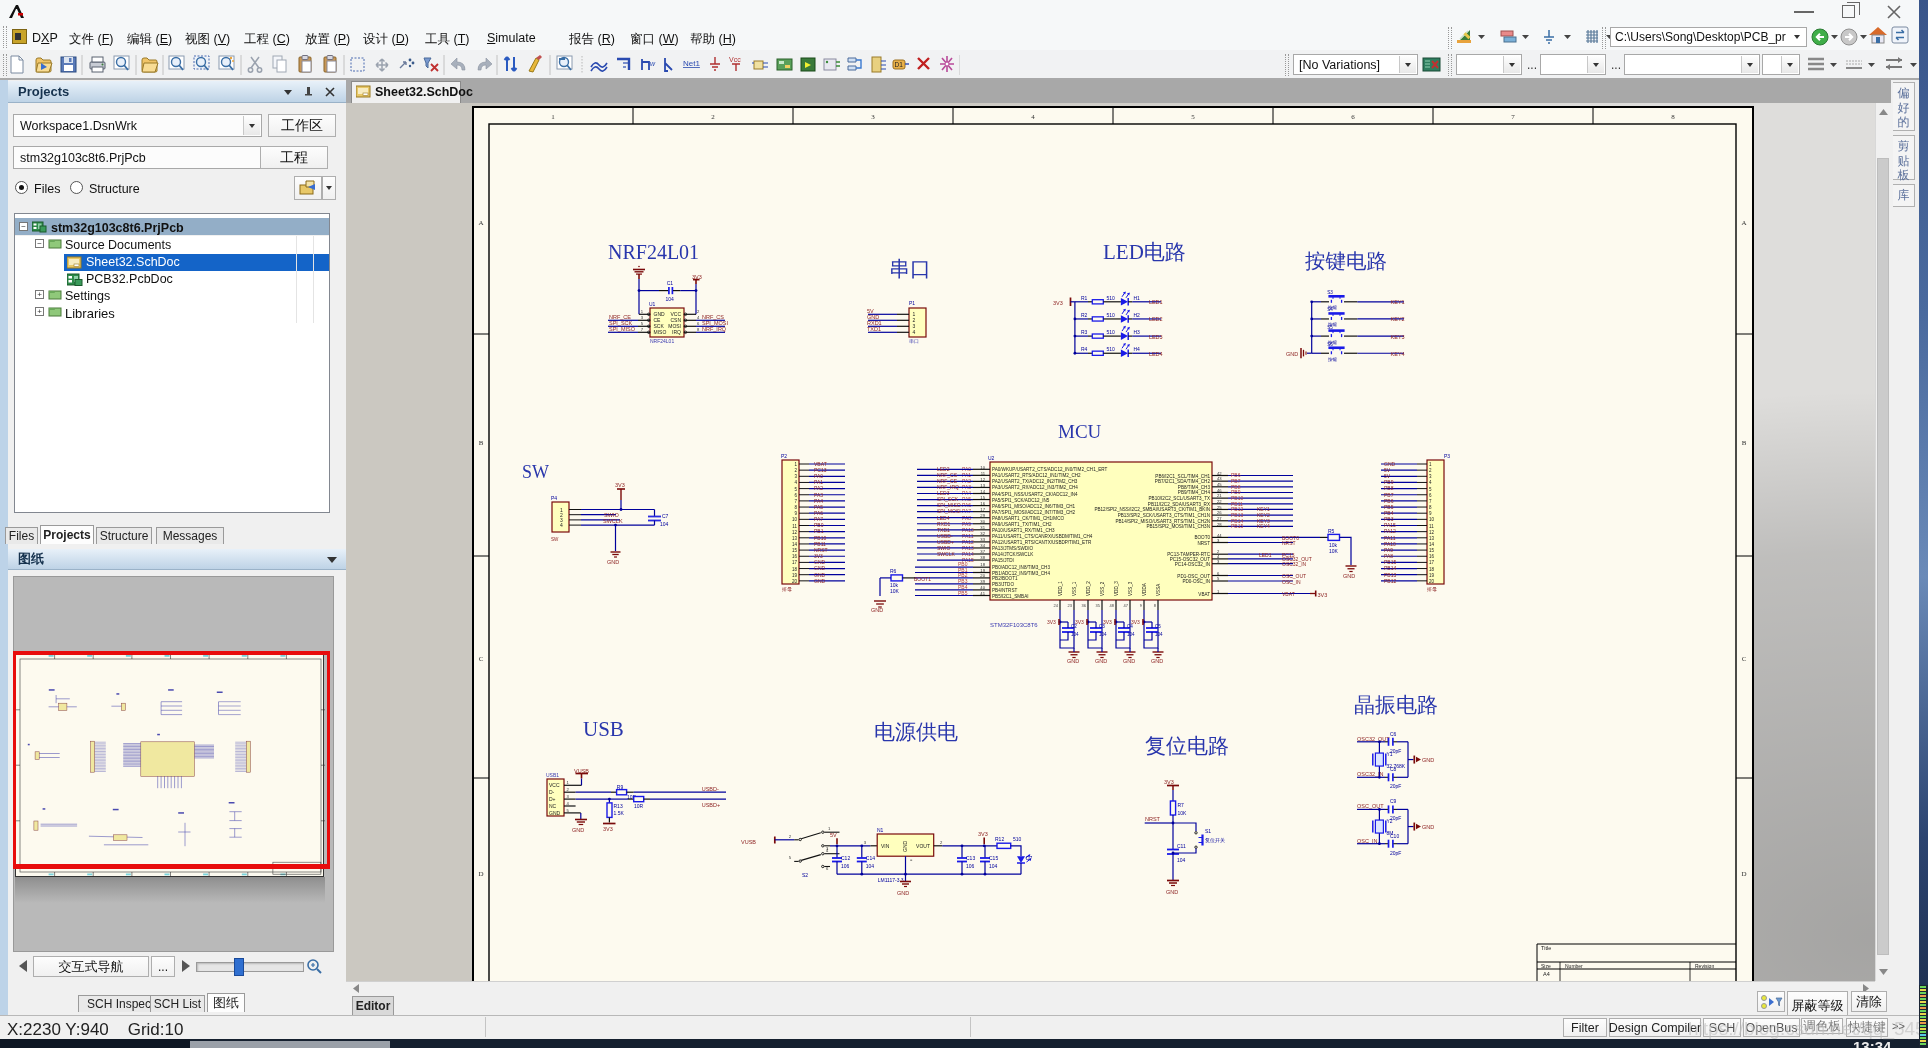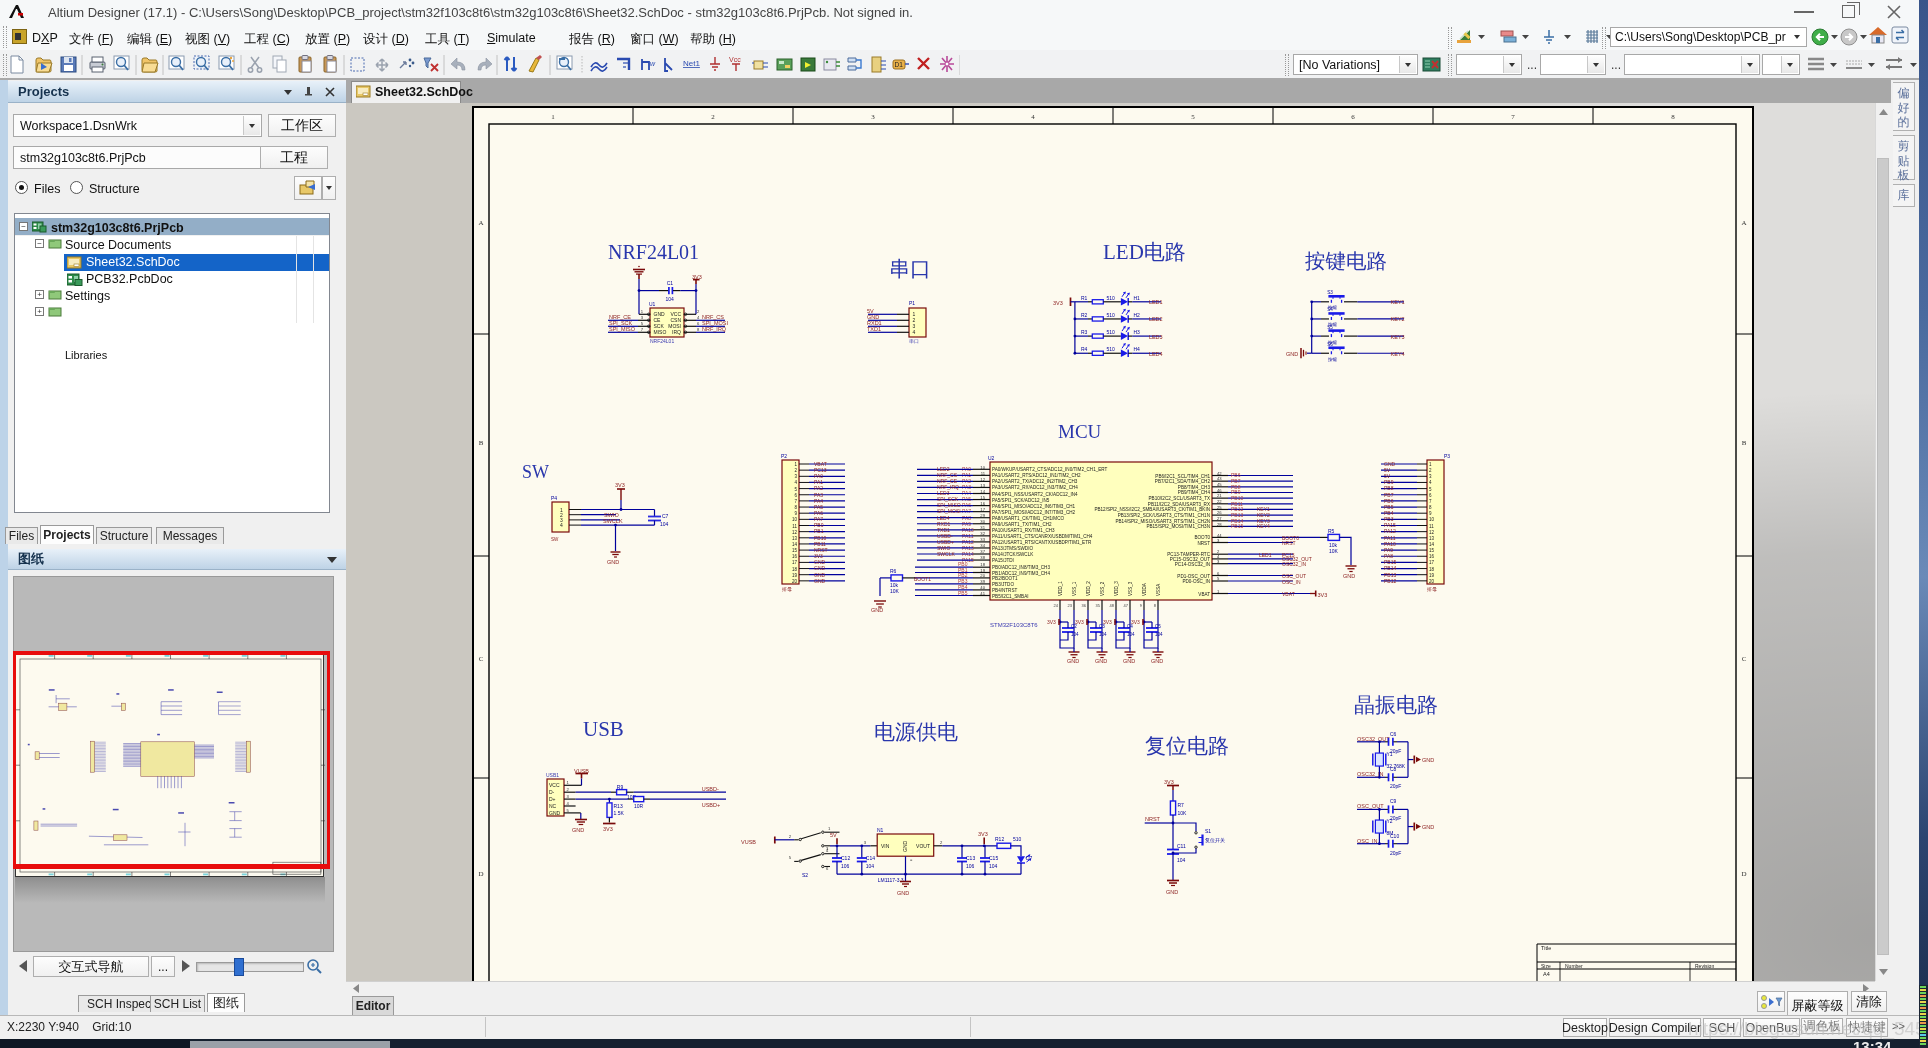--- a/index.html
+++ b/index.html
@@ -17,21 +17,20 @@
 <body>
 <div id="app">
 
 <div class="abs" style="left:0;top:0;width:1928px;height:24px;background:#f6f8f9;"></div>
 <div class="abs" style="left:8px;top:4px;width:17px;height:16px;">
 <svg width="17" height="16">
         <polygon points="1,14 8,1 10,1 16,14 13,14 9,5 8,5 4,14" fill="#111"></polygon>
         <rect x="10" y="9" width="5" height="2.5" fill="#c00"></rect>
       </svg>
 </div>
-<div class="abs" style="left:48px;top:5px;font-size:13px;color:#444;">Altium Designer (17.1) - C:\Users\Song\Desktop\PCB_project\stm32f103c8t6\stm32g103c8t6\Sheet32.SchDoc - stm32g103c8t6.PrjPcb. Not signed in.</div>
 <div class="abs" style="left:1794px;top:11px;width:20px;height:2px;background:#666;"></div>
 <div class="abs" style="left:1842px;top:5px;width:13px;height:13px;border:1.5px solid #666;"></div>
 <div class="abs" style="left:1847px;top:2px;width:13px;height:13px;border:1.5px solid #666;border-bottom:none;border-left:none;"></div>
 <svg class="abs" style="left:1886px;top:4px;" width="16" height="16">
       <path d="M2,2 L14,14 M14,2 L2,14" stroke="#666" stroke-width="1.6"></path>
     </svg>
 
 <div class="abs" style="left:0;top:24px;width:1928px;height:26px;background:#f6f8f9;"></div>
 <div class="abs grip" style="left:3px;top:26px;"></div>
 <div class="abs" style="left:12px;top:29px;width:15px;height:15px;background:#c8a42a;border:1px solid #7d6414;">
@@ -398,21 +397,21 @@
   <svg class="abs" style="left:33px;top:74px;" width="15" height="13">
         <rect x="1" y="3" width="12" height="8" fill="#8fc87a" stroke="#4a7a3a"></rect>
         <polygon points="1,3 6,3 7,5 1,5" fill="#6aa85a"></polygon>
       </svg>
   <div class="abs" style="left:50px;top:75px;font-size:12.5px;color:#111;">Settings</div>
   <div class="abs" style="left:20px;top:93px;width:9px;height:9px;border:1px solid #777;background:#fff;font-size:8px;line-height:8px;text-align:center;color:#333;">+</div>
   <svg class="abs" style="left:33px;top:91px;" width="15" height="13">
         <rect x="1" y="3" width="12" height="8" fill="#8fc87a" stroke="#4a7a3a"></rect>
         <polygon points="1,3 6,3 7,5 1,5" fill="#6aa85a"></polygon>
       </svg>
-  <div class="abs" style="left:50px;top:92px;font-size:11px;color:#111;margin-top:43px;">Libraries</div>
+  <div class="abs" style="left:50px;top:92px;font-size:13px;color:#111;">Libraries</div>
   <div class="abs" style="left:281px;top:21px;width:1px;height:88px;background:#e4e4e4;"></div>
   <div class="abs" style="left:298px;top:21px;width:1px;height:88px;background:#e4e4e4;"></div>
   <div class="abs" style="left:0;top:21px;width:314px;height:1px;background:#f0f0f0;"></div>
 </div>
 
 <div class="tab" style="left:5px;top:527px;width:33px;height:17px;">Files</div>
 <div class="tab" style="left:40px;top:525px;width:54px;height:19px;background:#fdfdfd;font-weight:bold;">Projects</div>
 <div class="tab" style="left:96px;top:527px;width:56px;height:17px;">Structure</div>
 <div class="tab" style="left:156px;top:527px;width:68px;height:17px;">Messages</div>
 
@@ -1693,24 +1692,24 @@
         <circle cx="5" cy="4" r="2.5" fill="#e8e83a" stroke="#999"></circle>
         <circle cx="5" cy="12" r="2.5" fill="#e8e83a" stroke="#999"></circle>
         <polygon points="10,4 15,8 10,12" fill="#3a6ed0"></polygon>
         <path d="M17,4 L23,4 L20.5,8 L20.5,12 L19.5,11 L19.5,8 Z" fill="#6a9ad0" stroke="#4a6a9a" stroke-width="0.7"></path>
       </svg>
     </div>
 <div class="abs btn" style="left:1787px;top:991px;width:61px;height:29px;font-size:13px;color:#111;">屏蔽等级</div>
 <div class="abs btn" style="left:1851px;top:991px;width:36px;height:21px;font-size:13px;color:#111;">清除</div>
 
 <div class="abs" style="left:0;top:1015px;width:1928px;height:24px;background:#f0f0f0;border-top:1px solid #b8b8b8;"></div>
-<div class="abs" style="left:7px;top:1020px;font-size:12px;color:#222;">X:2230 Y:940&nbsp;&nbsp;&nbsp;&nbsp;Grid:10</div>
+<div class="abs" style="left:7px;top:1020px;font-size:17px;color:#222;">X:2230 Y:940&nbsp;&nbsp;&nbsp;&nbsp;Grid:10</div>
     <div class="abs" style="left:485px;top:1017px;width:1px;height:20px;background:#c4c4c4;"></div>
     <div class="abs" style="left:970px;top:1017px;width:1px;height:20px;background:#c4c4c4;"></div>
-<div class="abs btn" style="left:1563px;top:1018px;width:44px;height:19px;font-size:12.5px;color:#222;">Desktop</div>
+<div class="abs btn" style="left:1563px;top:1018px;width:44px;height:19px;font-size:12.5px;color:#222;">Filter</div>
 <div class="abs btn" style="left:1609px;top:1018px;width:92px;height:19px;font-size:12.5px;color:#222;">Design Compiler</div>
 <div class="abs btn" style="left:1703px;top:1018px;width:38px;height:19px;font-size:12.5px;color:#555;">SCH</div>
 <div class="abs btn" style="left:1743px;top:1018px;width:57px;height:19px;font-size:12.5px;color:#555;">OpenBus</div>
 <div class="abs btn" style="left:1801px;top:1018px;width:42px;height:16px;font-size:12.5px;color:#777;">调色板</div>
 <div class="abs btn" style="left:1846px;top:1018px;width:42px;height:19px;font-size:12.5px;color:#777;">快捷键</div>
 <div class="abs" style="left:1892px;top:1020px;font-size:11px;color:#555;">&gt;&gt;</div>
 <div class="abs" style="left:1688px;top:1018px;font-size:19px;color:rgba(190,190,190,0.6);z-index:50;white-space:nowrap;overflow:hidden;width:240px;">hitps://blog.csdn.net/qq_5450</div>
 <div class="abs" style="left:1919px;top:985px;width:9px;height:63px;background:#1a2433;z-index:60;">
 <svg width="9" height="63">
 <rect x="1" y="1" width="6" height="2" fill="#6ad45a"></rect>

